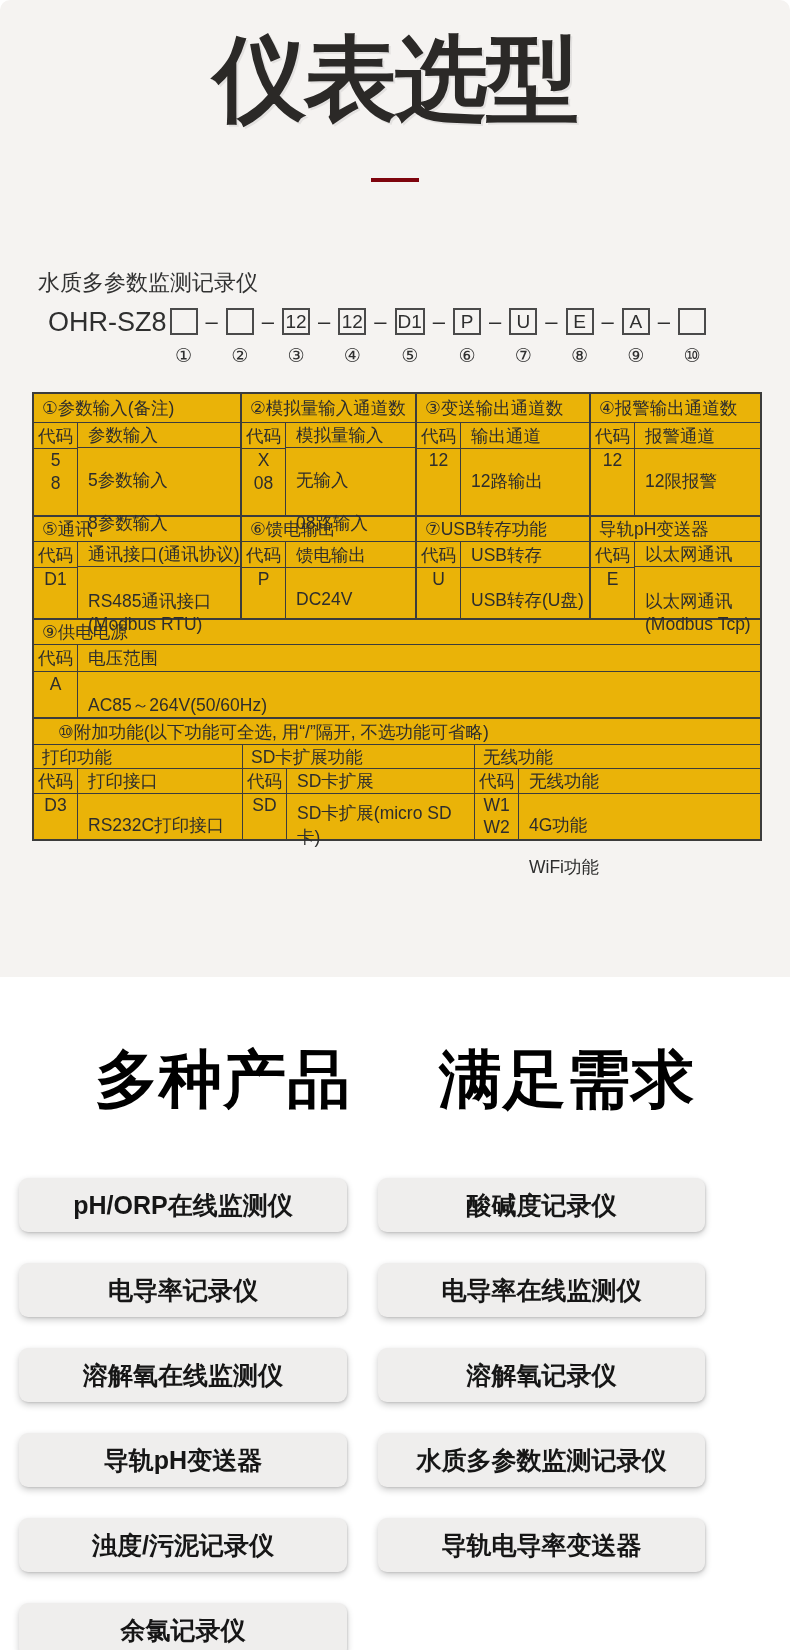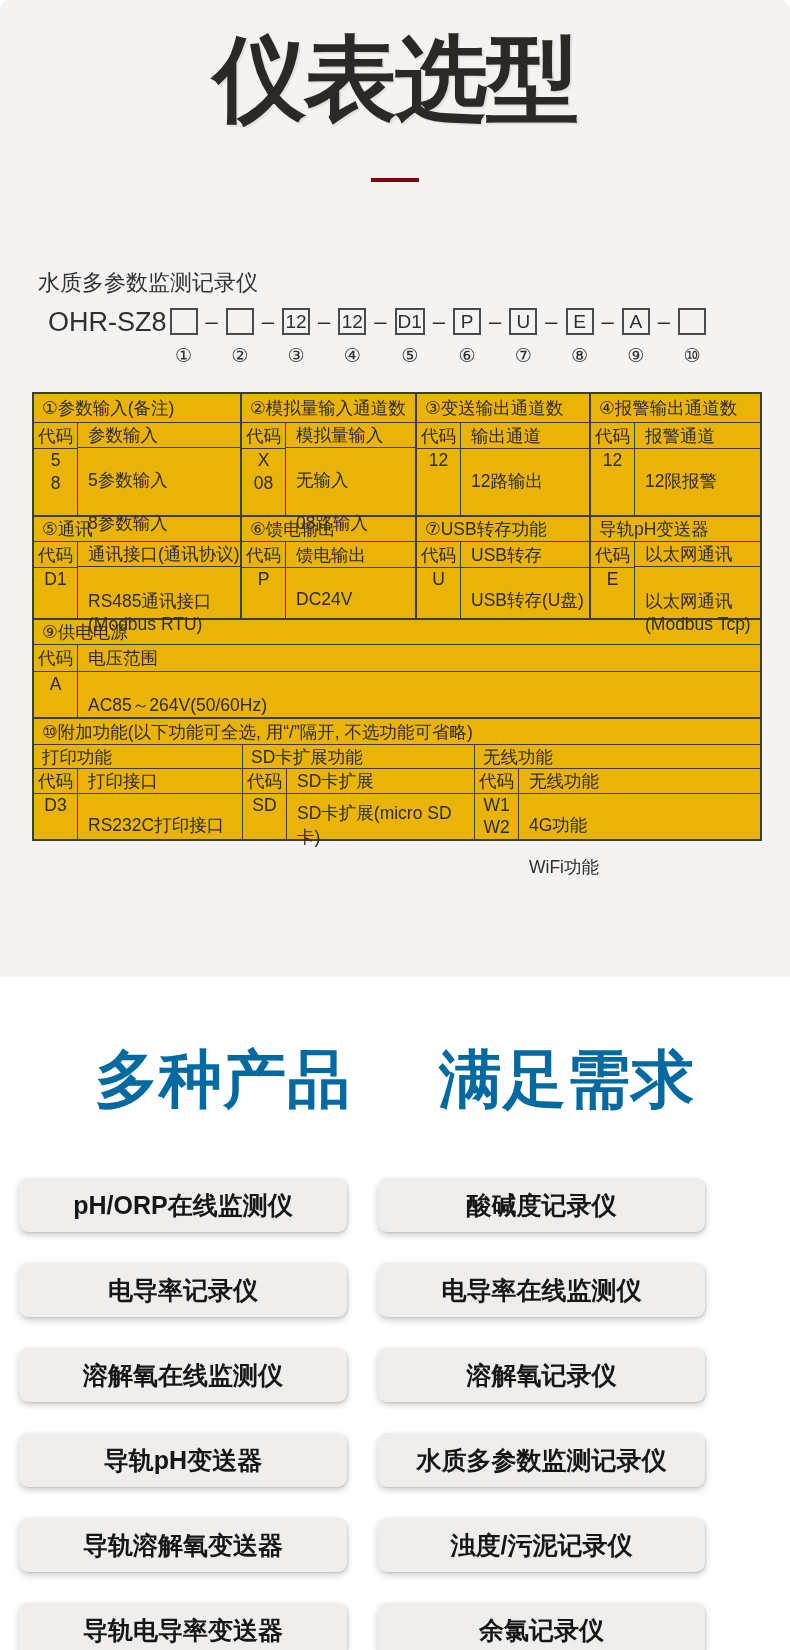--- a/index.html
+++ b/index.html
@@ -42,36 +42,36 @@
   .col-desc .lbl,.col-desc .val{padding-left:10px;}
   .val{height:23px;display:flex;align-items:center;}
   .val.tall{height:auto;min-height:46px;align-items:flex-start;white-space:pre-line;line-height:1.32;padding-top:3px;}
 
   
   .band3 .sec-body{}
   .band3 .lbl{height:26px;}
   .band3 .val{height:25px;}
 
   
-  .band4-h{height:25px;display:flex;align-items:center;padding-left:8px;border-bottom:1px solid #3c3c3c;}
+  .band4-h{height:25px;display:flex;align-items:center;padding-left:24px;border-bottom:1px solid #3c3c3c;}
   .band4-grid{display:grid;grid-template-columns:208px 232px 1fr;}
   .band4-grid .sec + .sec{border-left:1.5px solid #3c3c3c;}
   .band4-grid .sec-h{height:23px;border-bottom:1px solid #3c3c3c;}
   .band4-grid .sec-body{height:70px;}
   .band4-grid .lbl{height:24px;}
   .band4-grid .val{height:22px;}
 
   
   .note{margin:23px 41px 0 41px;font-size:23px;line-height:32px;color:#2f2f2f;
     text-align:justify;text-indent:17px;}
 
   
   .bottom-section{background:#ffffff;height:673px;box-sizing:border-box;padding-top:71px;}
   .products-title{display:flex;justify-content:center;gap:88px;font-size:63px;line-height:1.0;
-    font-weight:bold;color:#0369a1;letter-spacing:1px;}
+    font-weight:bold;color:#000000;letter-spacing:1px;}
   .btn-grid{display:grid;grid-template-columns:328px 327px;column-gap:87px;row-gap:16px;
     padding:0 29px 0 19px;margin-top:67px;gap:31px;}
   .p-btn{height:54px;background:#efeeed;border-radius:9px;display:flex;align-items:center;
     justify-content:center;font-size:25px;font-weight:600;color:#161616;cursor:pointer;
     box-shadow:0 3px 7px rgba(0,0,0,0.20),1px 1px 2px rgba(0,0,0,0.10);}
 </style>
 </head>
 <body>
 
 <div class="page">
@@ -345,21 +345,20 @@
 
       <div class="p-btn">电导率记录仪</div>
       <div class="p-btn">电导率在线监测仪</div>
 
       <div class="p-btn">溶解氧在线监测仪</div>
       <div class="p-btn">溶解氧记录仪</div>
 
       <div class="p-btn">导轨pH变送器</div>
       <div class="p-btn">水质多参数监测记录仪</div>
 
-      <div class="p-btn">导轨溶解氧变送器</div>
       <div class="p-btn">浊度/污泥记录仪</div>
 
       <div class="p-btn">导轨电导率变送器</div>
       <div class="p-btn">余氯记录仪</div>
     </div>
   </div>
 
 </div>
 
 </body></html>

